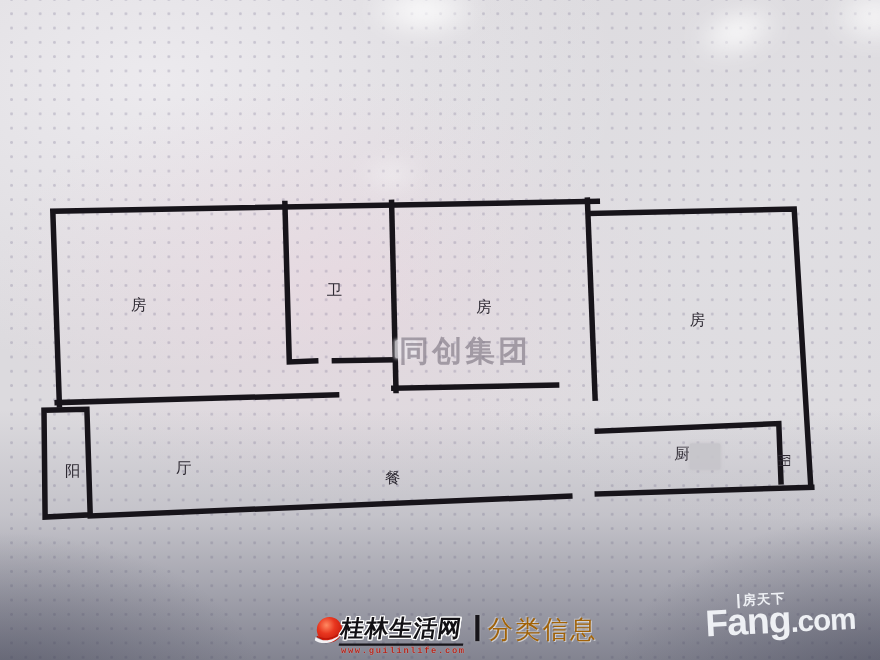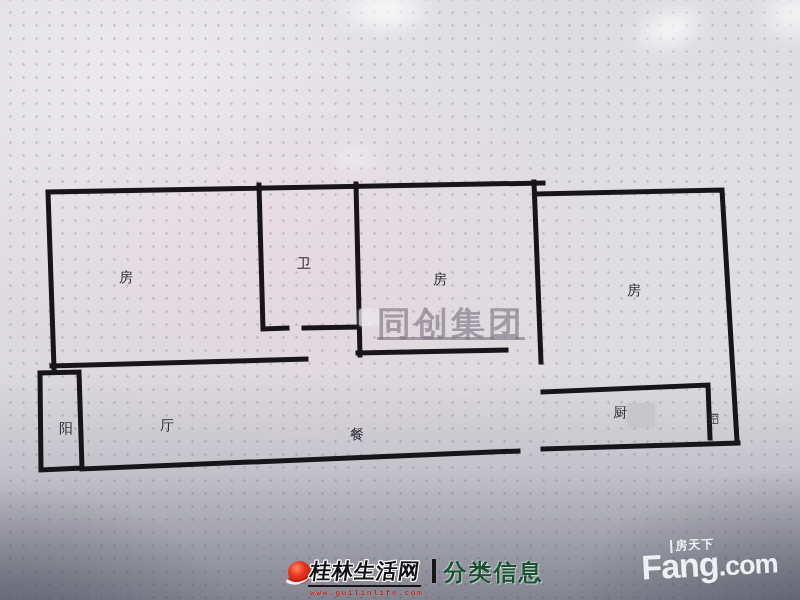--- a/index.html
+++ b/index.html
@@ -27,40 +27,40 @@
   .glare-1{left:330px;top:-16px;width:110px;height:52px;}
   .glare-2{left:628px;top:6px;width:84px;height:46px;transform:rotate(-18deg);}
   .glare-3{left:326px;top:144px;width:58px;height:30px;opacity:.55;}
   .glare-4{left:752px;top:-14px;width:86px;height:58px;opacity:.85;}
 
   svg.walls{position:absolute;left:0;top:0;}
 
   .room-label{position:absolute;font-size:14px;color:#2e2a33;letter-spacing:0;line-height:1;}
   .label-rot{transform:rotate(90deg);font-size:12px;}
 
-  .watermark{position:absolute;left:377px;top:301px;font-size:34px;letter-spacing:3px;
-    color:rgba(122,115,128,.62);font-weight:bold;text-decoration:underline;}
+  .watermark{position:absolute;left:363px;top:301px;font-size:27px;letter-spacing:3px;
+    color:rgba(122,115,128,.62);font-weight:bold;}
 
   .blur-patch{position:absolute;border-radius:2px;}
   .patch-kitchen{left:627px;top:403px;width:28px;height:24px;background:rgba(198,196,202,.92);box-shadow:0 0 3px rgba(198,196,202,.9);}
   .patch-bath{left:359px;top:309px;width:20px;height:17px;background:rgba(233,231,236,.75);box-shadow:0 0 3px rgba(233,231,236,.7);}
 
   
   .footer{position:absolute;inset:0;pointer-events:none;}
   .gl-logo{position:absolute;left:286px;top:557px;display:flex;align-items:flex-start;}
   .gl-icon{width:26px;height:27px;margin-top:3px;}
   .gl-name-block{margin-left:-2px;}
   .gl-name{display:block;font-size:21px;font-weight:bold;color:#121014;transform:skewX(-8deg);
     letter-spacing:1px;white-space:nowrap;
     text-shadow:1px 0 0 #fff,-1px 0 0 #fff,0 1px 0 #fff,0 -1px 0 #fff,1px 1px 0 #fff,-1px 1px 0 #fff,1px -1px 0 #fff,-1px -1px 0 #fff;
     border-bottom:2px solid #17151a;padding-bottom:0px;}
   .gl-url{display:block;font-size:8px;font-weight:bold;color:#b5241a;letter-spacing:1.5px;margin-top:1px;
     text-shadow:0 0 1px rgba(255,255,255,.6);font-family:Liberation Mono, monospace;}
   .gl-sep{width:4px;height:24px;background:#17151a;margin:2px 7px 0 9px;box-shadow:0 0 1px #fff;}
-  .gl-section{font-size:23px;font-weight:bold;color:#14532d;letter-spacing:2px;margin-top:0px;white-space:nowrap;
+  .gl-section{font-size:23px;font-weight:normal;color:#a16207;letter-spacing:2px;margin-top:0px;white-space:nowrap;
     text-shadow:1px 1px 0 rgba(255,255,255,.55),-1px -1px 0 rgba(255,255,255,.35);}
   .fang-logo{position:absolute;left:641px;top:538px;color:#eef0f4;transform:rotate(-3deg);}
   .fang-cn{position:absolute;left:30px;top:0px;font-size:12px;font-weight:bold;letter-spacing:1px;
     border-left:2px solid #eef0f4;padding-left:3px;line-height:1.1;}
   .fang-en{font-size:34px;font-weight:bold;letter-spacing:-1px;line-height:1;padding-top:9px;display:block;}
   .fang-en .dotcom{font-size:27px;}
 </style>
 </head>
 <body>
 

